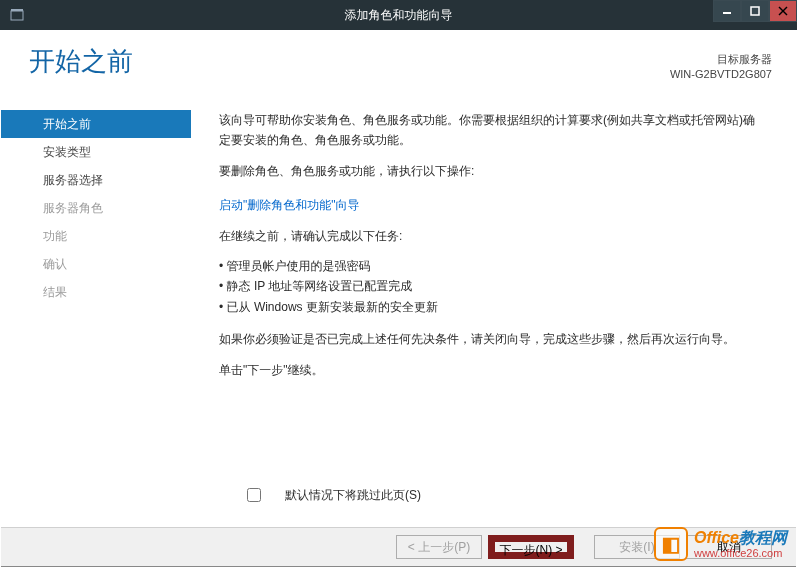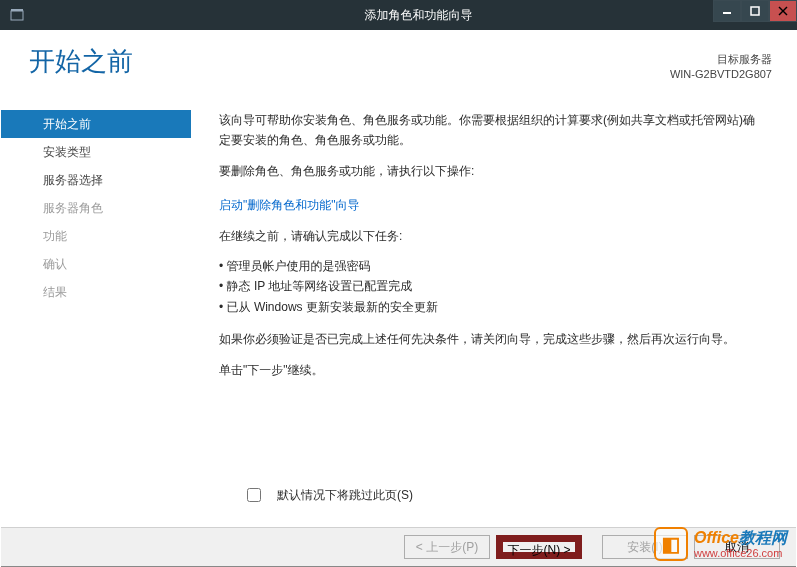--- a/index.html
+++ b/index.html
@@ -25,21 +25,20 @@
       margin-left: 8px;
       display: inline-flex;
       align-items: center;
       justify-content: center;
     }
     .titlebar-title {
       position: absolute;
       left: 50%;
       transform: translateX(-50%);
       font-size: 12px;
-      margin-left: 20px;
     }
     .win-controls {
       position: absolute;
       right: 0;
       top: 0;
       display: flex;
       height: 22px;
     }
     .win-btn {
       width: 28px;
@@ -115,36 +114,36 @@
     .main p { margin-bottom: 10px; }
     .link { color: #0066cc; cursor: pointer; }
     .bullets { margin: 6px 0 12px 0; }
     .bullets div::before { content: "• "; }
     .skip-row {
       position: absolute;
       bottom: 14px;
       left: 28px;
       display: flex;
       align-items: center;
-      gap: 16px;
+      gap: 24px;
     }
     .skip-row input[type=checkbox] {
       width: 14px; height: 14px;
     }
     .footer {
       position: absolute;
       left: 1px; right: 1px; bottom: 0;
       height: 40px;
       background: #f0f0f0;
       border-top: 1px solid #d0d0d0;
       display: flex;
       align-items: center;
       justify-content: flex-end;
       gap: 6px;
-      padding-right: 16px;
+      padding-right: 24px;
       border-bottom: 1px solid #888;
     }
     .footer button {
       min-width: 86px;
       height: 24px;
       font-size: 12px;
       background: #f0f0f0;
       border: 1px solid #adadad;
       cursor: pointer;
     }

